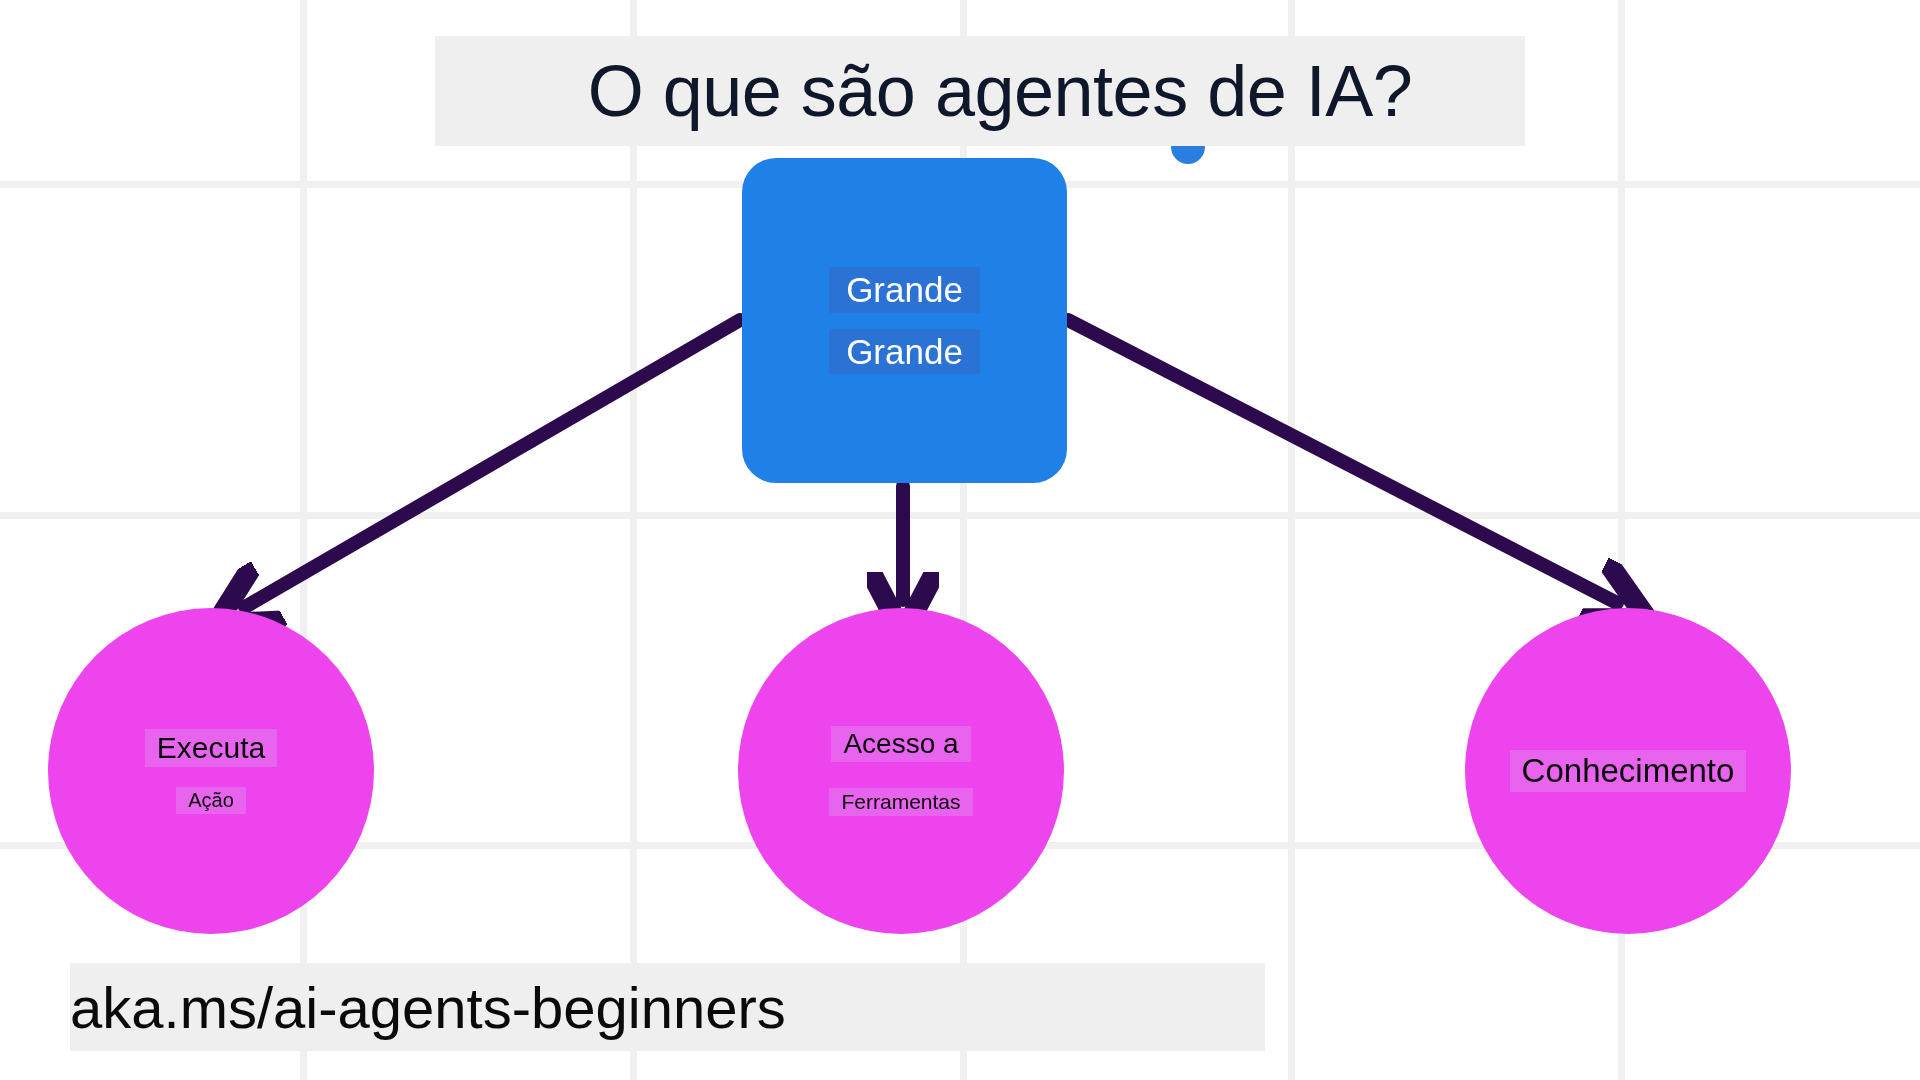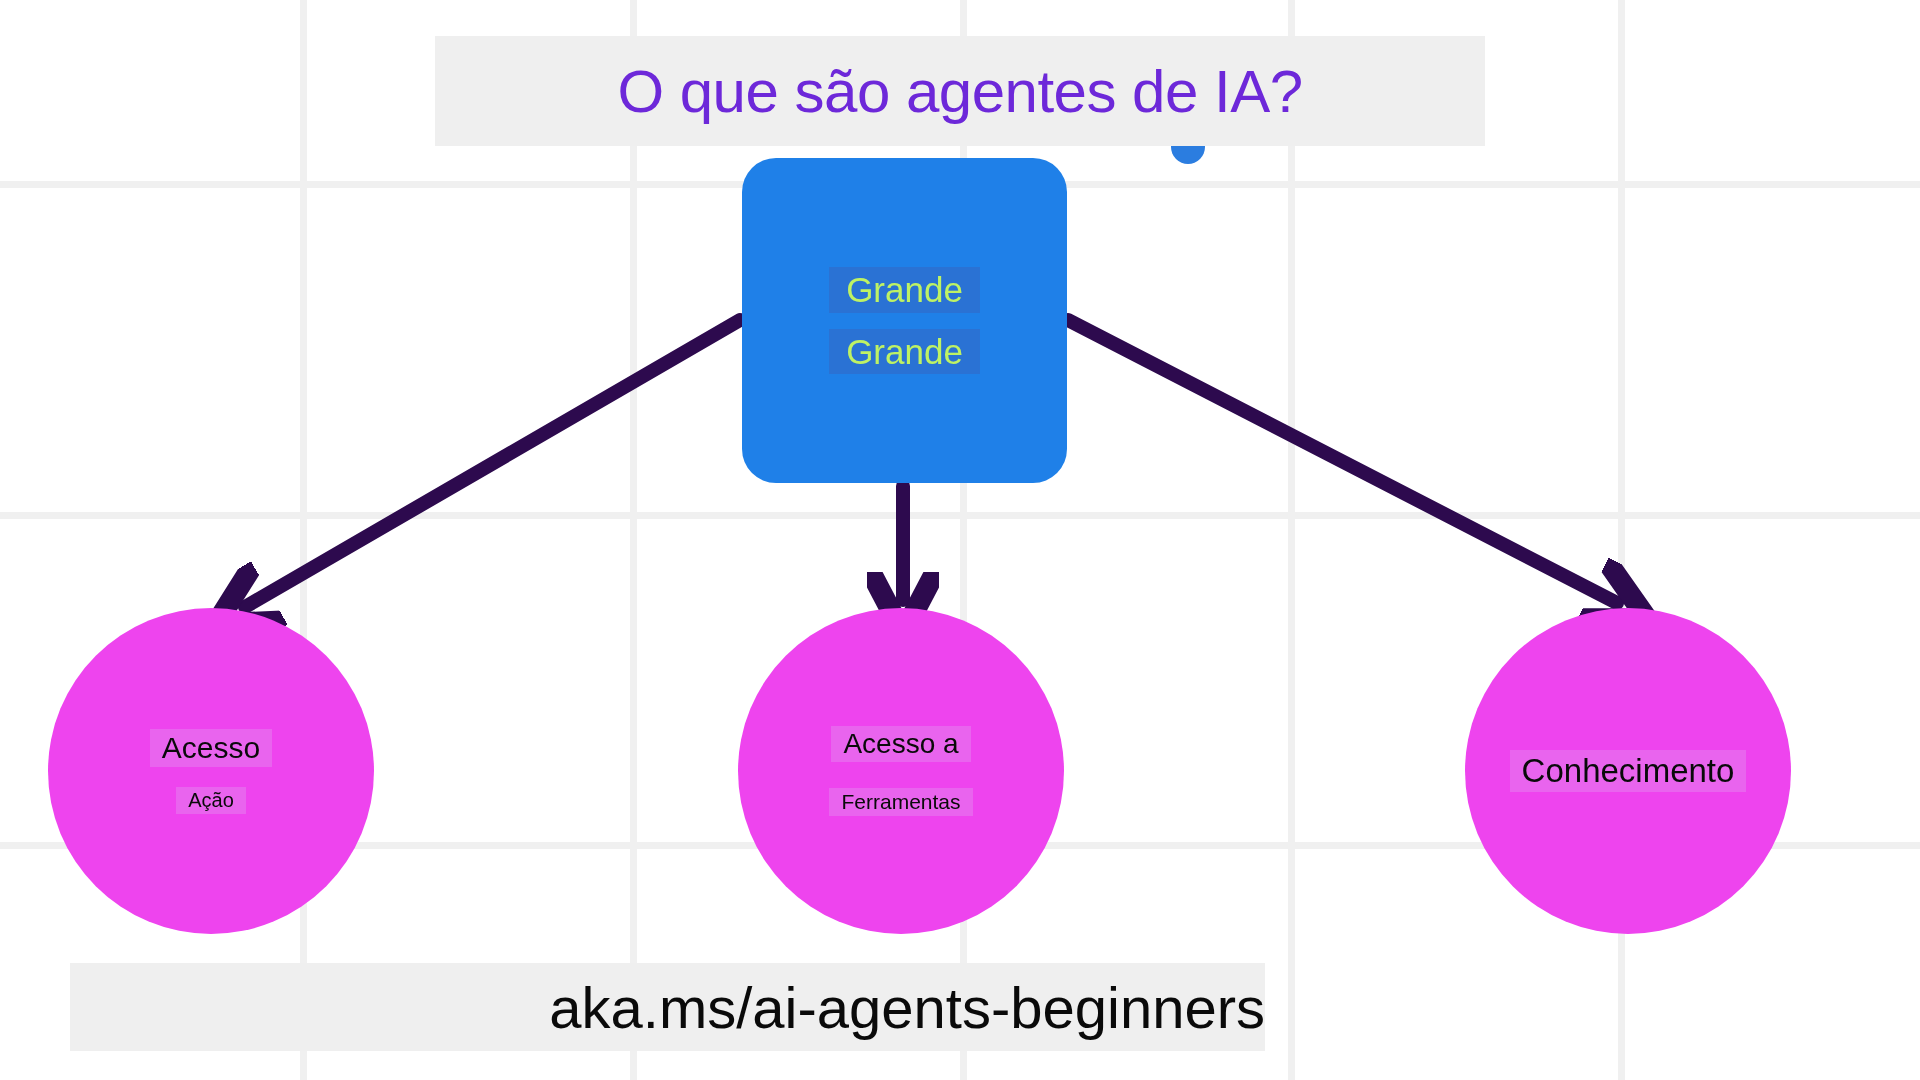--- a/index.html
+++ b/index.html
@@ -50,44 +50,45 @@
   #title {
     position: absolute;
     left: 435px;
     top: 36px;
     width: 1050px;
     height: 110px;
     background: #efefef;
     display: flex;
     align-items: center;
     justify-content: center;
-    font-size: 60px;
+    font-size: 72px;
     font-weight: 400;
-    color: #6d28d9;
+    color: #0f172a;
     letter-spacing: -0.5px;
     white-space: nowrap;
+    padding-left: 40px;
   }
 
   
   #llm-node {
     position: absolute;
     left: 742px;
     top: 158px;
     width: 325px;
     height: 325px;
     background: #1f80e8;
     border-radius: 34px;
     display: flex;
     flex-direction: column;
     align-items: center;
     justify-content: center;
     gap: 16px;
   }
   #llm-node .line {
-    color: #bef264;
+    color: #ffffff;
     font-size: 35px;
     line-height: 1.18;
     background: #2a72d4;
     padding: 2px 17px;
     white-space: nowrap;
     text-align: center;
   }
 
   
   #blue-dot-artifact {
@@ -130,21 +131,21 @@
   
   #footer {
     position: absolute;
     left: 70px;
     top: 963px;
     width: 1195px;
     height: 88px;
     background: #efefef;
     display: flex;
     align-items: center;
-    justify-content: flex-end;
+    justify-content: flex-start;
     font-size: 58px;
     color: #0a0a0a;
     white-space: nowrap;
   }
 </style>
 </head>
 <body>
 
 <div id="canvas">
 
@@ -178,21 +179,21 @@
   <div id="title">
     <span>O que são agentes de IA?</span>
   </div>
 
   <div id="llm-node">
     <span class="line">Grande</span>
     <span class="line">Grande</span>
   </div>
 
   <div id="circle-action" class="circle-node">
-    <span class="line line-1">Acesso</span>
+    <span class="line line-1">Executa</span>
     <span class="line line-2">Ação</span>
   </div>
 
   <div id="circle-tools" class="circle-node">
     <span class="line line-1">Acesso a</span>
     <span class="line line-2">Ferramentas</span>
   </div>
 
   <div id="circle-knowledge" class="circle-node">
     <span class="line line-1">Conhecimento</span>

